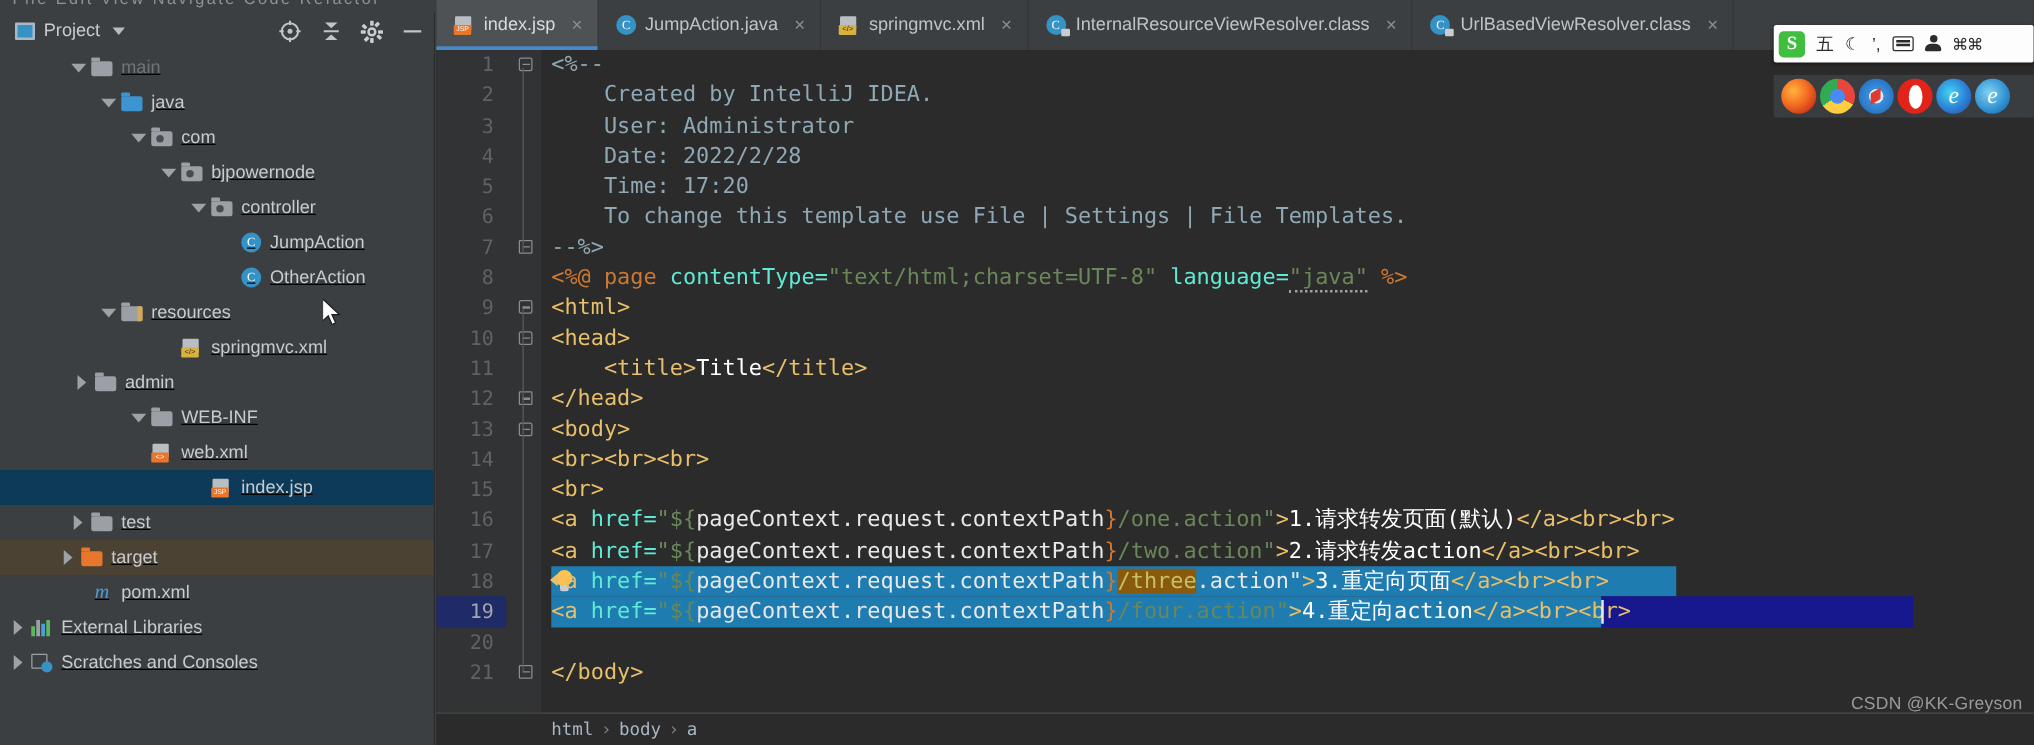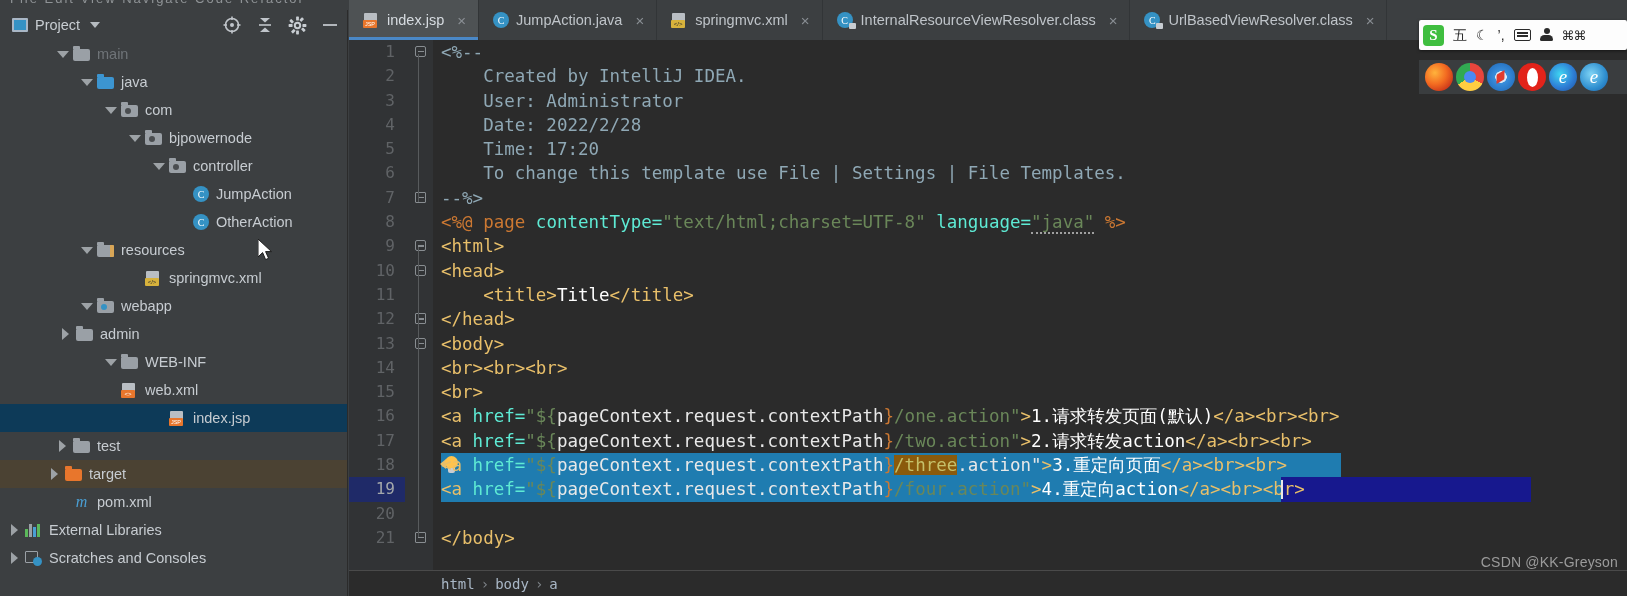--- a/index.html
+++ b/index.html
@@ -62,20 +62,21 @@
   .panel-tools {
     position: absolute; right: 8px; top: 0; height: 30px;
     display: flex; align-items: center; gap: 14px;
   }
   .tool-ico { cursor: pointer; display: flex; align-items: center; justify-content: center; }
 
   
   .tree {
     position: absolute; left: 0; top: 30px; right: 0; bottom: 0;
     overflow: hidden;
+    text-decoration: underline;
   }
   .tree-row {
     position: relative;
     height: 28px;
     display: flex; align-items: center;
     font-size: 14.5px;
     color: #c7ccd1;
     white-space: nowrap;
     padding-right: 6px;
   }
@@ -497,30 +498,20 @@
         <div class="tree-row" style="padding-left: 128px;">
           <span class="twisty"></span>
           <span class="node-icon">
             <span class="ic-xml green">
               <span class="page"></span>
               <span class="tagbox">&lt;/&gt;</span>
             </span>
           </span>
           <span class="node-label">springmvc.xml</span>
         </div>
-        <div class="tree-row" style="padding-left: 80px;">
-          <span class="twisty open"></span>
-          <span class="node-icon">
-            <span class="ic-folder">
-              <i></i>
-              <span class="dot" style="background:#3592c4"></span>
-            </span>
-          </span>
-          <span class="node-label">webapp</span>
-        </div>
         <div class="tree-row" style="padding-left: 59px;">
           <span class="twisty closed"></span>
           <span class="node-icon">
             <span class="ic-folder">
               <i></i>
             </span>
           </span>
           <span class="node-label">admin</span>
         </div>
         <div class="tree-row" style="padding-left: 104px;">

